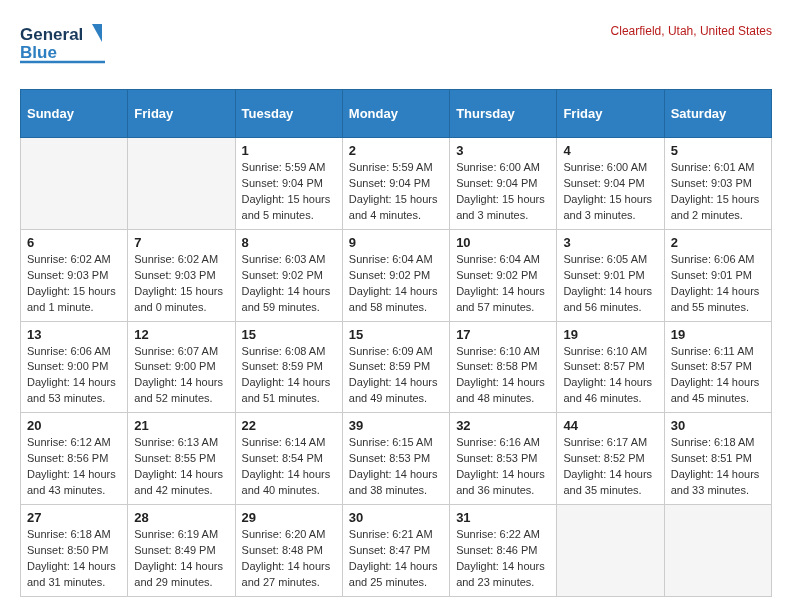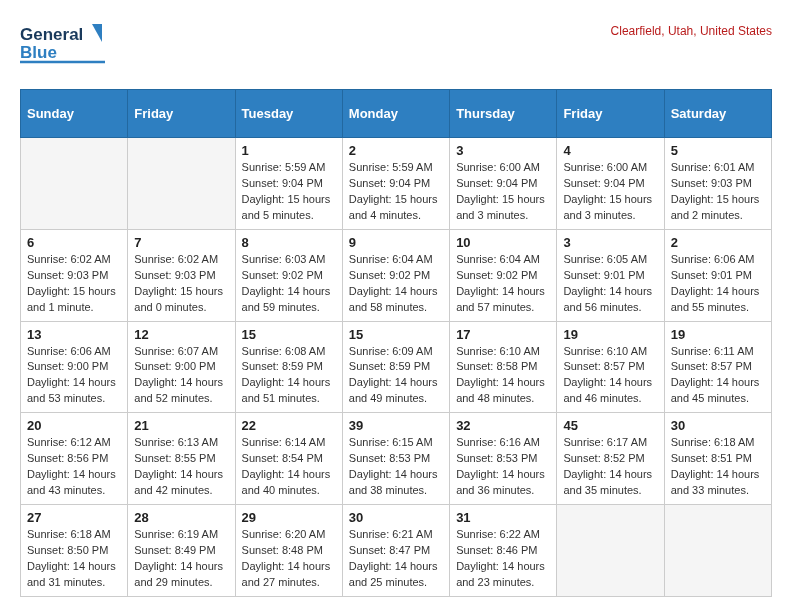--- a/index.html
+++ b/index.html
@@ -206,21 +206,21 @@
         </td>
         <td>
           <span class="day-num">39</span>
           <div class="day-info">Sunrise: 6:15 AM<br>Sunset: 8:53 PM<br>Daylight: 14 hours<br>and 38 minutes.</div>
         </td>
         <td>
           <span class="day-num">32</span>
           <div class="day-info">Sunrise: 6:16 AM<br>Sunset: 8:53 PM<br>Daylight: 14 hours<br>and 36 minutes.</div>
         </td>
         <td>
-          <span class="day-num">45</span>
+          <span class="day-num">44</span>
           <div class="day-info">Sunrise: 6:17 AM<br>Sunset: 8:52 PM<br>Daylight: 14 hours<br>and 35 minutes.</div>
         </td>
         <td>
           <span class="day-num">30</span>
           <div class="day-info">Sunrise: 6:18 AM<br>Sunset: 8:51 PM<br>Daylight: 14 hours<br>and 33 minutes.</div>
         </td>
       </tr>
       <tr>
         <td>
           <span class="day-num">27</span>

